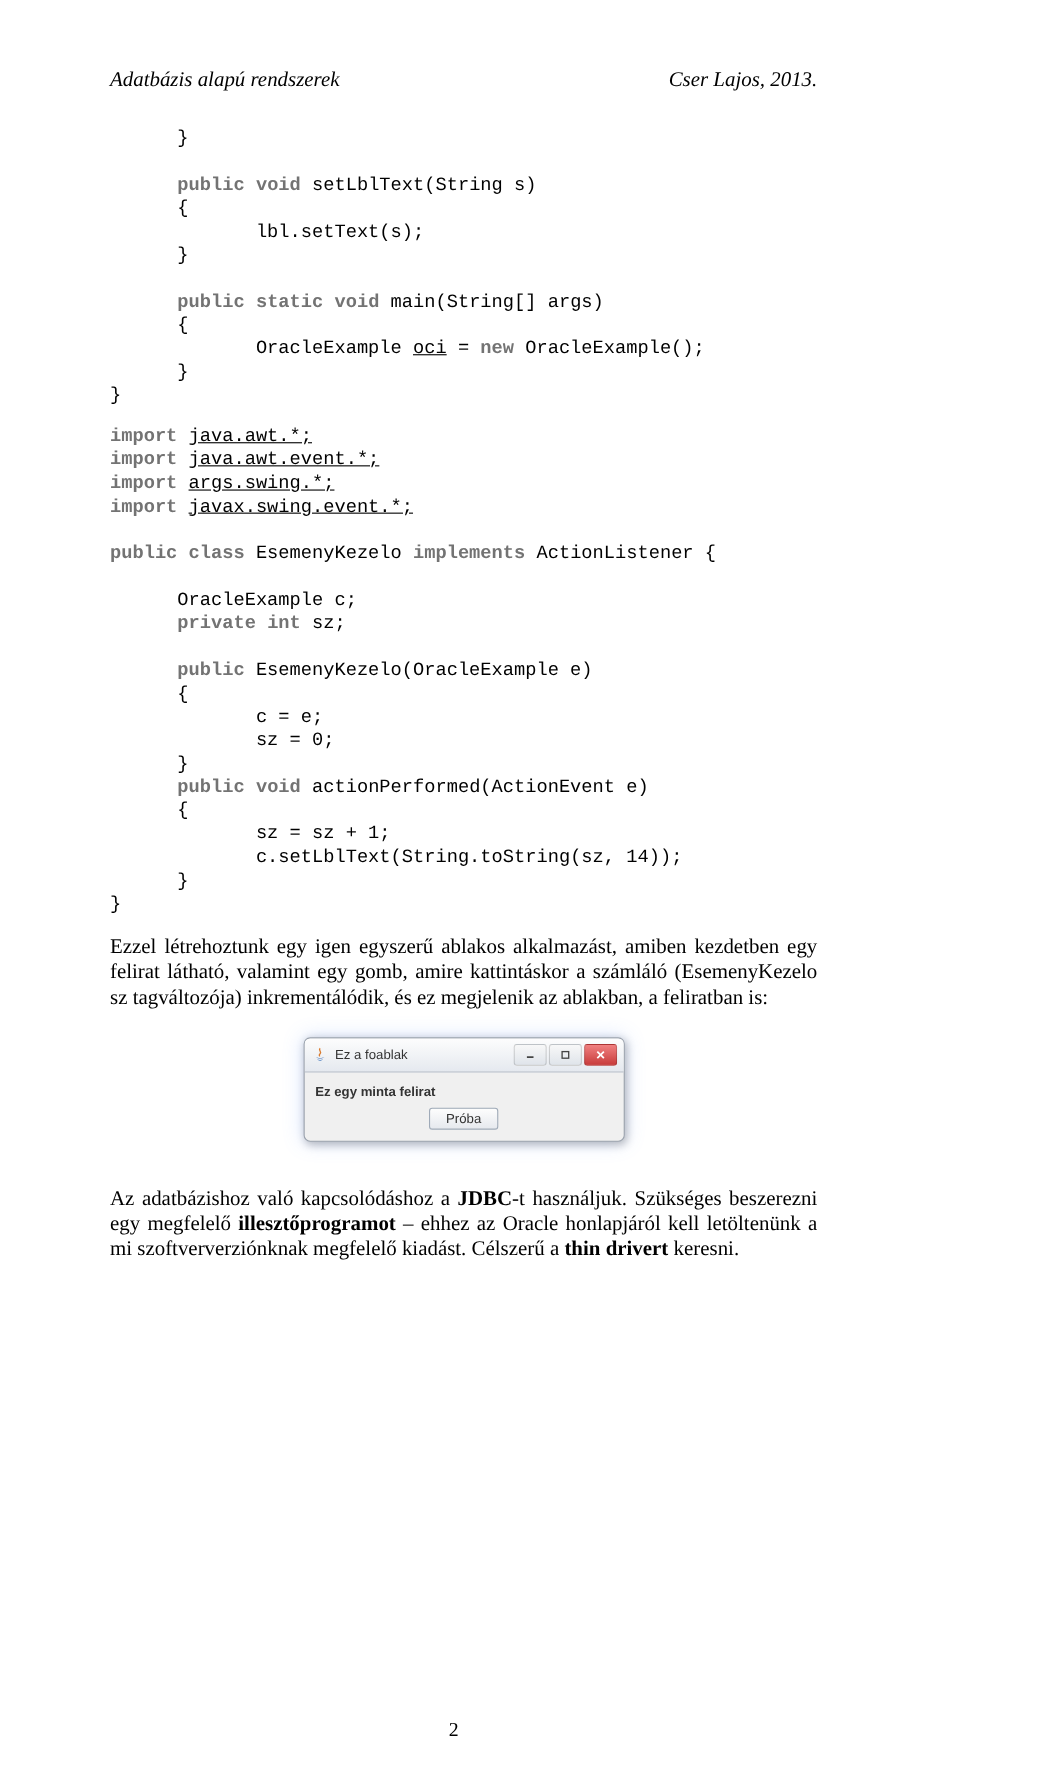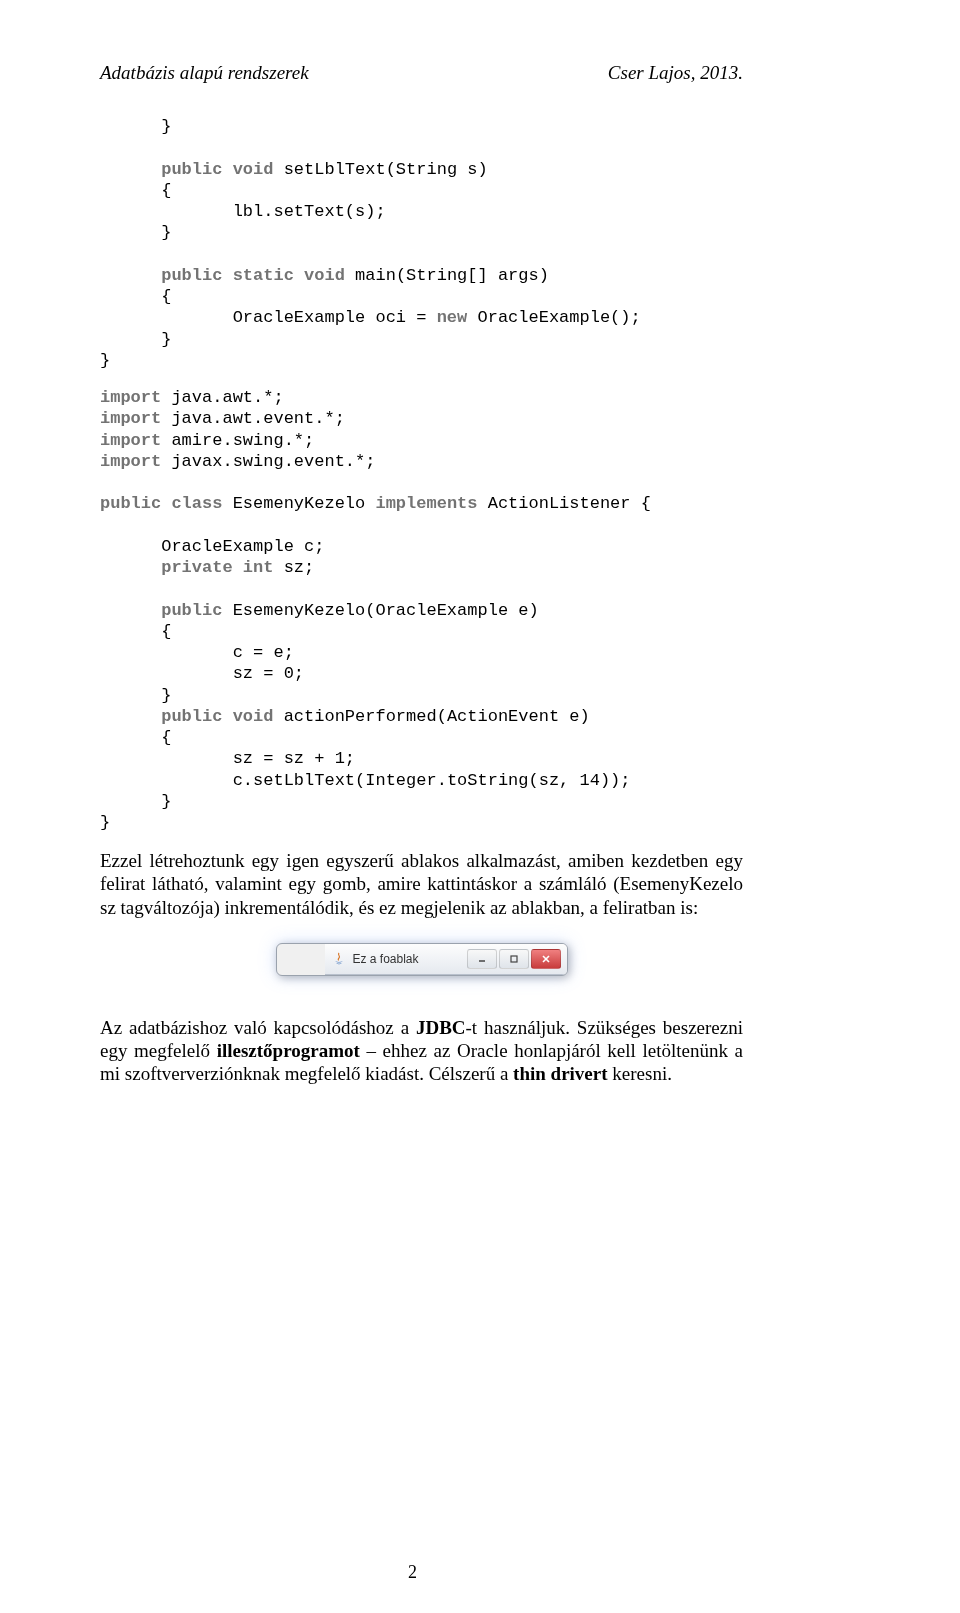--- a/index.html
+++ b/index.html
@@ -24,21 +24,21 @@
     margin-bottom: 32px;
   }
   pre.code {
     font-family: Consolas, "Courier New", monospace;
     font-size: 17px;
     line-height: 1.25;
     white-space: pre;
     margin: 0 0 16px 0;
   }
   .kw { color: #737373; font-weight: bold; }
-  .var-u { }
+  .var-u { text-decoration: underline; }
   .static-it { }
   p.body-text {
     font-size: 19px;
     line-height: 1.22;
     margin: 0 0 14px 0;
     text-align: justify;
   }
   .bold { font-weight: bold; }
   .window {
     width: 290px;
@@ -49,21 +49,20 @@
     box-shadow: 2px 2px 8px rgba(0,0,0,0.25), 0 0 18px rgba(100,150,255,0.25);
     overflow: hidden;
   }
   .titlebar {
     display: flex;
     align-items: center;
     height: 30px;
     background: linear-gradient(#fdfdfd, #e5e9ef);
     border-bottom: 1px solid #b8c0cc;
     padding: 0 6px;
-    margin-left: 48px;
   }
   .java-icon {
     width: 16px; height: 16px;
     margin-right: 6px;
     display: inline-block;
   }
   .java-icon svg { display: block; }
   .title-text {
     flex: 1;
     font-family: "Segoe UI", Tahoma, sans-serif;
@@ -141,37 +140,37 @@
 
       <span class="kw">public</span> <span class="kw">static</span> <span class="kw">void</span><span> main(String[] args)</span>
       <span>{</span>
              <span>OracleExample </span><span class="var-u">oci</span><span> = </span><span class="kw">new</span><span> OracleExample();</span>
       <span>}</span>
 <span>}</span></pre>
 
 
   <pre class="code"><span class="kw">import</span> <span class="var-u">java.awt.*;</span>
 <span class="kw">import</span> <span class="var-u">java.awt.event.*;</span>
-<span class="kw">import</span> <span class="var-u">amire.swing.*;</span>
+<span class="kw">import</span> <span class="var-u">args.swing.*;</span>
 <span class="kw">import</span> <span class="var-u">javax.swing.event.*;</span>
 
 <span class="kw">public</span> <span class="kw">class</span><span> EsemenyKezelo </span><span class="kw">implements</span><span> ActionListener {</span>
 
       <span>OracleExample </span><span>c</span><span>;</span>
       <span class="kw">private</span> <span class="kw">int</span> <span>sz</span><span>;</span>
 
       <span class="kw">public</span><span> EsemenyKezelo(OracleExample e)</span>
       <span>{</span>
              <span>c</span><span> = e;</span>
              <span>sz</span><span> = 0;</span>
       <span>}</span>
       <span class="kw">public</span> <span class="kw">void</span><span> actionPerformed(ActionEvent e)</span>
       <span>{</span>
              <span>sz</span><span> = </span><span>sz</span><span> + 1;</span>
-             <span>c</span><span>.setLblText(Integer.</span><span class="static-it">toString</span><span>(</span><span>sz</span><span>, 14));</span>
+             <span>c</span><span>.setLblText(String.</span><span class="static-it">toString</span><span>(</span><span>sz</span><span>, 14));</span>
       <span>}</span>
 <span>}</span></pre>
 
   <p class="body-text">Ezzel létrehoztunk egy igen egyszerű ablakos alkalmazást, amiben kezdetben egy felirat látható, valamint egy gomb, amire kattintáskor a számláló (EsemenyKezelo sz tagváltozója) inkrementálódik, és ez megjelenik az ablakban, a feliratban is:</p>
 
   <div class="window">
     <div class="titlebar">
       <span class="java-icon">
         <svg viewBox="0 0 16 16" width="16" height="16">
           <path d="M8 2 C6 4 10 5 8 7 C7 8 7 9 8 9" stroke="#d97a2e" stroke-width="1.2" fill="none"></path>
@@ -190,20 +189,26 @@
             <rect x="2" y="2" width="6" height="6" fill="none" stroke="#444" stroke-width="1.2"></rect>
           </svg>
       </div>
       <div class="win-btn close">
         <svg width="10" height="10">
           <line x1="2" y1="2" x2="8" y2="8" stroke="#fff" stroke-width="1.6"></line>
           <line x1="8" y1="2" x2="2" y2="8" stroke="#fff" stroke-width="1.6"></line>
         </svg>
       </div>
     </div>
+    <div class="window-body">
+      <div class="label-row">Ez egy minta felirat</div>
+      <div class="btn-row">
+        <div class="swing-btn">Próba</div>
+      </div>
+    </div>
   </div>
 
 
   <p class="body-text">
     <span>Az adatbázishoz való kapcsolódáshoz a </span><span class="bold">JDBC</span><span>-t használjuk. Szükséges beszerezni egy megfelelő </span><span class="bold">illesztőprogramot</span><span> – ehhez az Oracle honlapjáról kell letöltenünk a mi szoftververziónknak megfelelő kiadást. Célszerű a </span><span class="bold">thin drivert</span><span> keresni.</span>
   </p>
 
   <div class="footer">2</div>
 
 </div>

